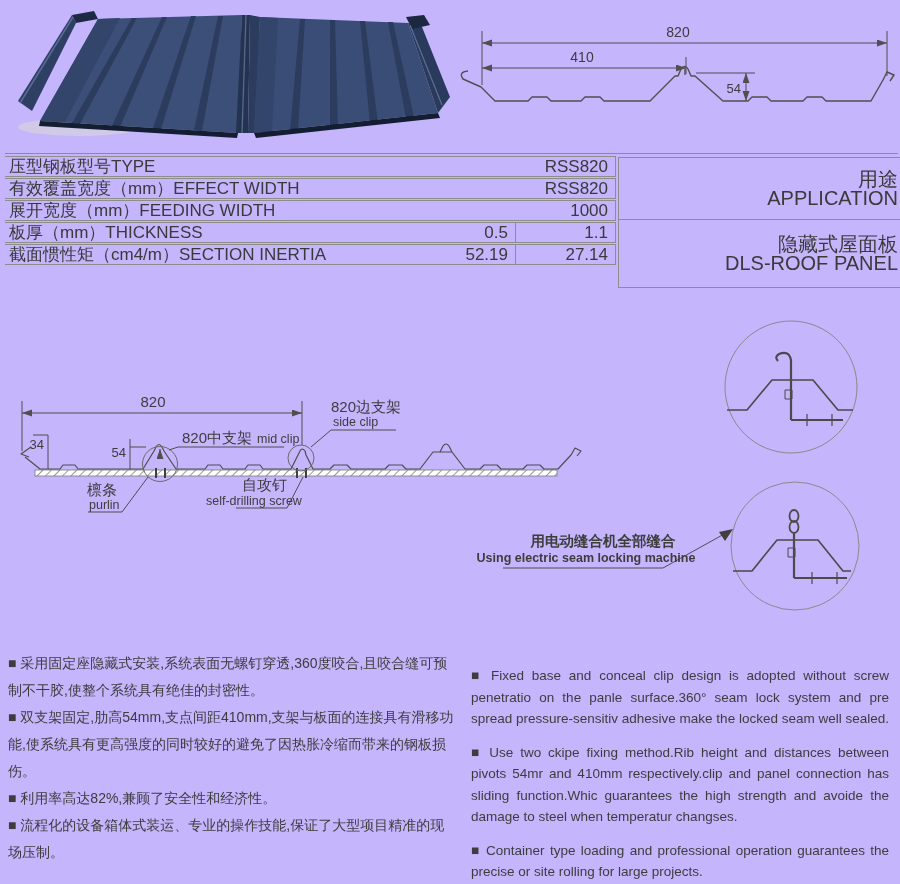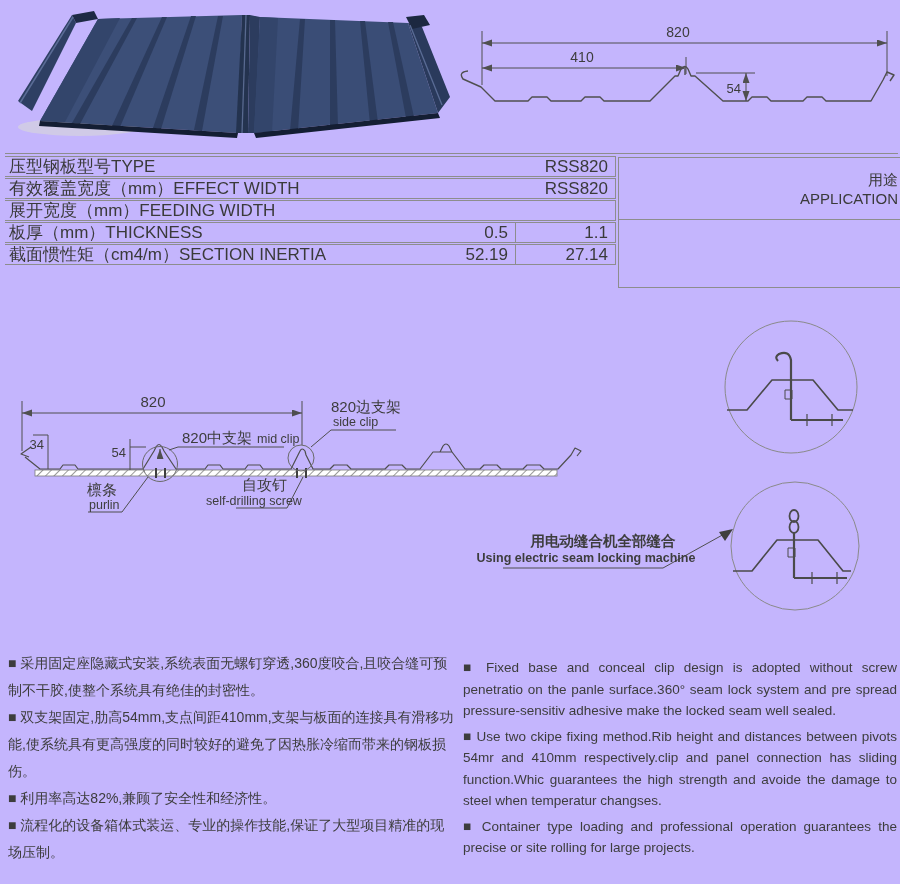--- a/index.html
+++ b/index.html
@@ -15,30 +15,30 @@
         font-size:17px;color:#3a3a3a;}
   .tlabel{flex:1;padding-left:4px;white-space:nowrap;overflow:hidden;}
   .tval{width:100px;height:100%;display:flex;align-items:center;justify-content:flex-end;
         padding-right:7px;}
   .tval.wide{width:200px;}
   .tval.div{border-left:1px solid #8d8d8d;}
   
   .aside{position:absolute;left:618px;top:157px;width:282px;height:131px;
          border-left:1px solid #8d8d8d;border-top:1px solid #8d8d8d;border-bottom:1px solid #8d8d8d;}
   .acell{height:62px;border-bottom:1px solid #8d8d8d;display:flex;flex-direction:column;
-         justify-content:center;align-items:flex-end;padding-right:2px;font-size:15px;
+         justify-content:center;align-items:flex-end;padding-right:2px;font-size:20px;
          line-height:19px;color:#3a3a3a;}
   .acell.last{height:67px;border-bottom:none;}
   
   .features-cn{position:absolute;left:8px;top:650px;width:446px;font-size:14px;
                line-height:27px;color:#3d3d3d;}
   .features-cn p{margin:0;}
   .features-en{position:absolute;left:459px;top:653px;width:442px;font-size:13.5px;
                line-height:21.5px;color:#3d3d3d;text-align:justify;}
-  .features-en p{margin:4px;}
+  .features-en p{margin:12px;}
   text{font-family:"Liberation Sans",sans-serif;fill:#3d3d3d;}
 </style>
 </head>
 <body>
 
 <div id="page">
 
   <svg style="left:10px;top:5px;" width="440" height="140" viewBox="0 0 440 140">
     <ellipse cx="70" cy="122" rx="62" ry="9" fill="#d8d8d8" opacity="0.6"></ellipse>
 
@@ -109,37 +109,42 @@
     <div class="trow">
       <div class="tlabel">压型钢板型号TYPE</div>
       <div class="tval wide">RSS820</div>
     </div>
     <div class="trow">
       <div class="tlabel">有效覆盖宽度（mm）EFFECT WIDTH</div>
       <div class="tval wide">RSS820</div>
     </div>
     <div class="trow">
       <div class="tlabel">展开宽度（mm）FEEDING WIDTH</div>
+      <div class="tval wide">1000</div>
     </div>
     <div class="trow">
       <div class="tlabel">板厚（mm）THICKNESS</div>
       <div class="tval">0.5</div>
       <div class="tval div">1.1</div>
     </div>
     <div class="trow">
       <div class="tlabel">截面惯性矩（cm4/m）SECTION INERTIA</div>
       <div class="tval">52.19</div>
       <div class="tval div">27.14</div>
     </div>
   </div>
 
   <div class="aside">
     <div class="acell">
       <span>用途</span>
       <span>APPLICATION</span>
+    </div>
+    <div class="acell last">
+      <span>隐藏式屋面板</span>
+      <span>DLS-ROOF PANEL</span>
     </div>
   </div>
 
   <svg style="left:0;top:385px;" width="620" height="140" viewBox="0 0 620 140">
     <defs>
       <marker id="arrI" markerWidth="11" markerHeight="8" refX="10" refY="3.5" orient="auto-start-reverse">
         <path d="M0,0 L10,3.5 L0,7 z" fill="#4f4f4f"></path>
       </marker>
       <pattern id="hatch" width="6" height="6" patternUnits="userSpaceOnUse" patternTransform="rotate(45)">
         <rect width="6" height="6" fill="#ffffff"></rect>

